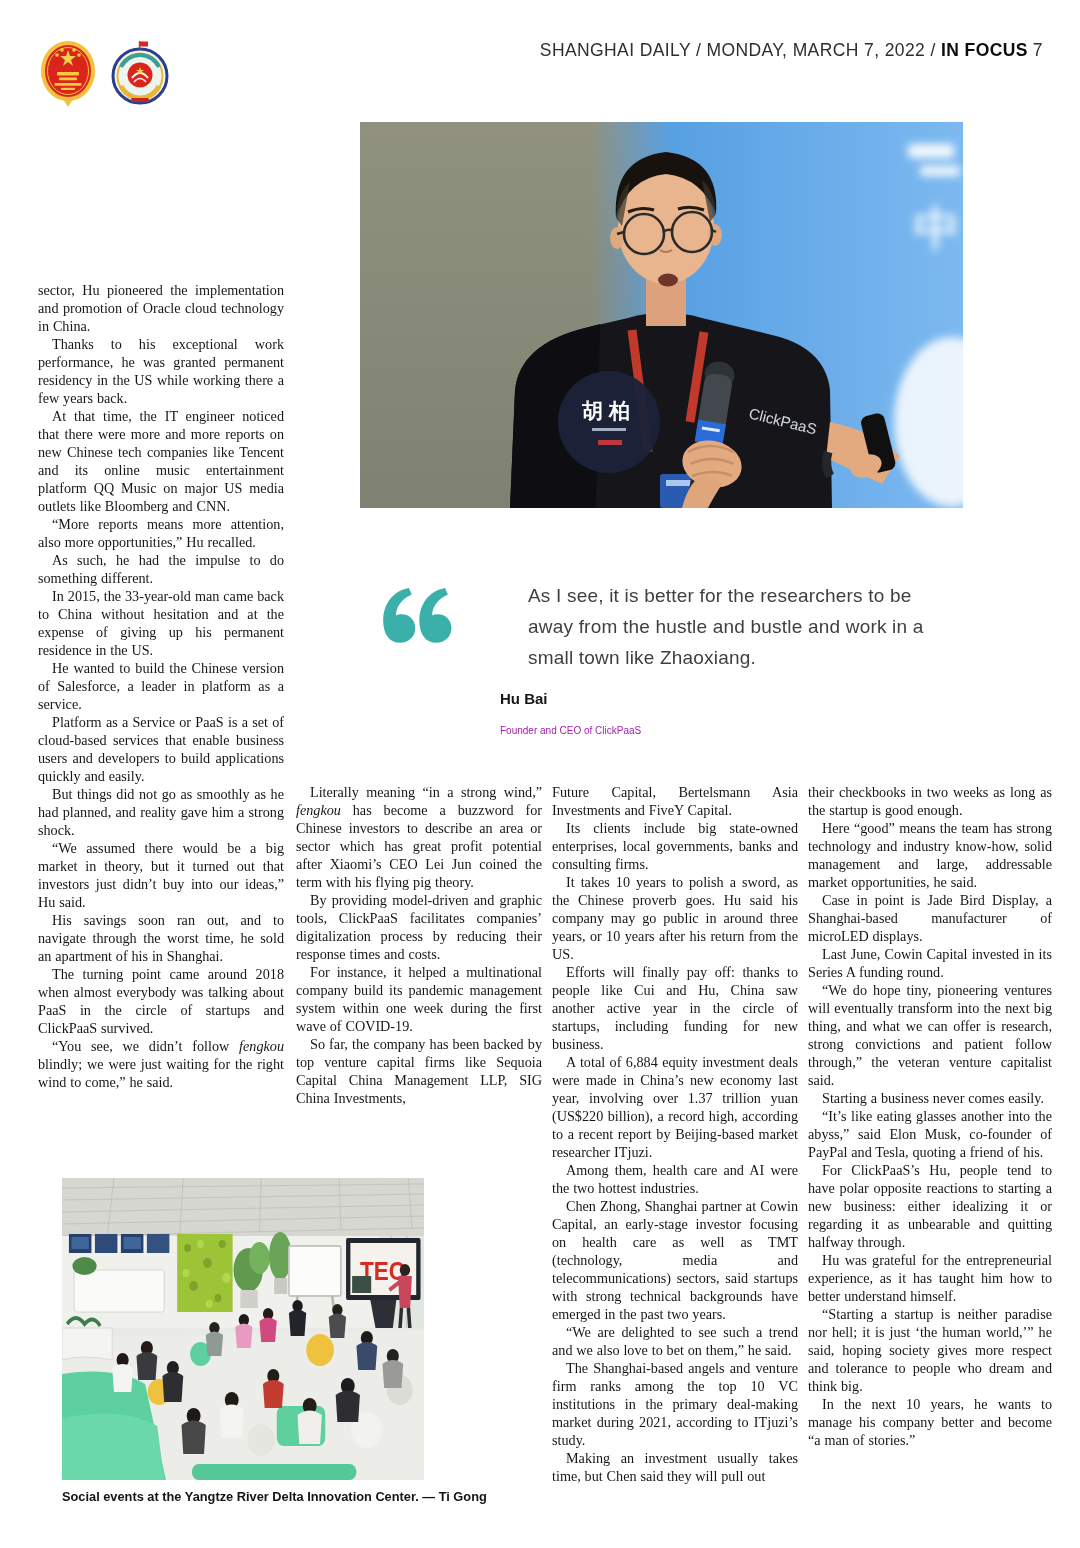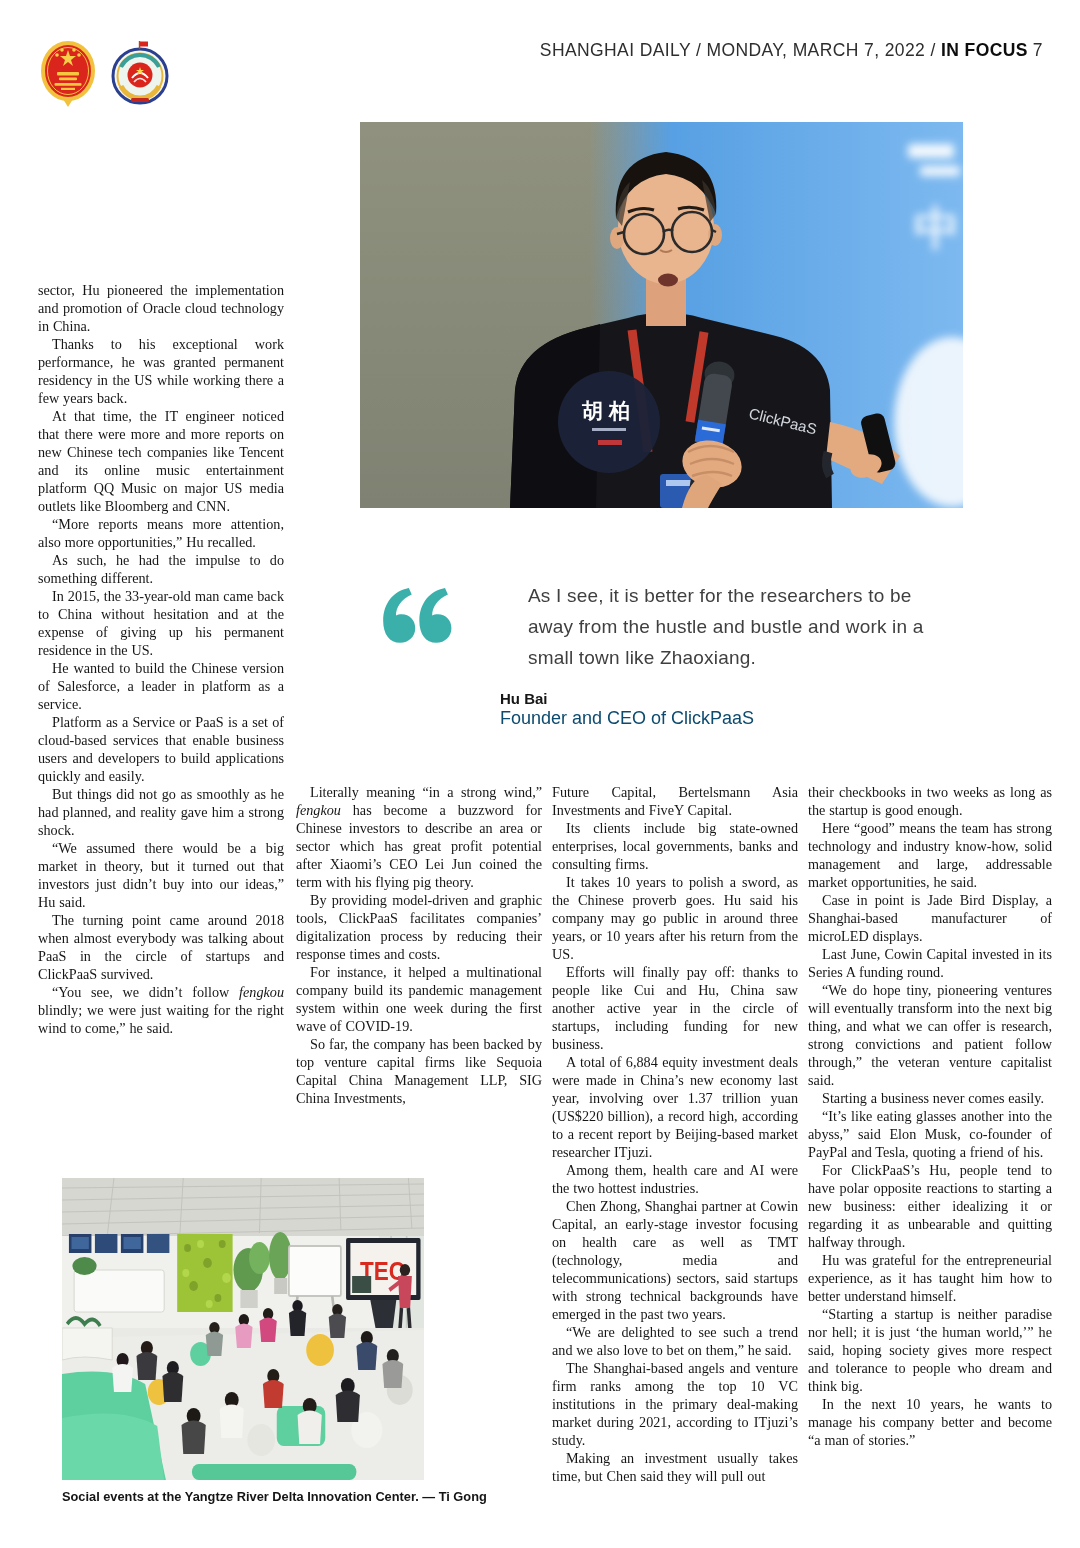--- a/index.html
+++ b/index.html
@@ -20,21 +20,21 @@
   .photo-secondary { position:absolute; left:62px; top:1178px; width:362px; height:302px;text-align:center; }
   .photo-main svg, .photo-secondary svg { display:block; width:100%; height:100%; }
 
   
   .quote-mark { position:absolute; left:382px; top:588px; width:70px; height:72px; }
   .quote-text { position:absolute; left:500px; top:580px; width:424px;
                 font-family:"Liberation Sans", sans-serif; font-size:19px; line-height:31px;
                 color:#3f3f3f; letter-spacing:.2px;margin-left:28px; }
   .quote-attrib { position:absolute; left:500px; top:690px; font-family:"Liberation Sans", sans-serif; }
   .quote-author { font-weight:700; font-size:15px; color:#161616; }
-  .quote-role { font-size:18px; color:#0c4a6e; margin-top:1px; }
+  .quote-role { font-size:10px; color:#a21caf; margin-top:18px; }
 
   
   .col { position:absolute; width:246px; font-size:14.2px; line-height:18px; color:#161616;
          text-align:justify; hyphens:auto; -webkit-hyphens:auto; word-spacing:.3px; }
   .col p { text-align:justify; }
   .col p.ind { text-indent:14px; }
   #col-0 { left:38px;  top:281px; }
   #col-1 { left:296px; top:783px; }
   #col-2 { left:552px; top:783px; }
   #col-3 { left:808px; top:783px; width:244px; }
@@ -177,20 +177,21 @@
       <p>sector, Hu pioneered the implementation and promotion of Oracle cloud technology in China.</p>
       <p class="ind">Thanks to his exceptional work performance, he was granted permanent residency in the US while working there a few years back.</p>
       <p class="ind">At that time, the IT engineer noticed that there were more and more reports on new Chinese tech companies like Tencent and its online music entertainment platform QQ Music on major US media outlets like Bloomberg and CNN.</p>
       <p class="ind">“More reports means more attention, also more opportunities,” Hu recalled.</p>
       <p class="ind">As such, he had the impulse to do something different.</p>
       <p class="ind">In 2015, the 33-year-old man came back to China without hesitation and at the expense of giving up his permanent residence in the US.</p>
       <p class="ind">He wanted to build the Chinese version of Salesforce, a leader in platform as a service.</p>
       <p class="ind">Platform as a Service or PaaS is a set of cloud-based services that enable business users and developers to build applications quickly and easily.</p>
       <p class="ind">But things did not go as smoothly as he had planned, and reality gave him a strong shock.</p>
       <p class="ind">“We assumed there would be a big market in theory, but it turned out that investors just didn’t buy into our ideas,” Hu said.</p>
+      <p class="ind">His savings soon ran out, and to navigate through the worst time, he sold an apartment of his in Shanghai.</p>
       <p class="ind">The turning point came around 2018 when almost everybody was talking about PaaS in the circle of startups and ClickPaaS survived.</p>
       <p class="ind">“You see, we didn’t follow <i>fengkou</i> blindly; we were just waiting for the right wind to come,” he said.</p>
     </div>
   <div class="col" id="col-1">
       <p class="ind">Literally meaning “in a strong wind,” <i>fengkou</i> has become a buzzword for Chinese investors to describe an area or sector which has great profit potential after Xiaomi’s CEO Lei Jun coined the term with his flying pig theory.</p>
       <p class="ind">By providing model-driven and graphic tools, ClickPaaS facilitates companies’ digitalization process by reducing their response times and costs.</p>
       <p class="ind">For instance, it helped a multinational company build its pandemic management system within one week during the first wave of COVID-19.</p>
       <p class="ind">So far, the company has been backed by top venture capital firms like Sequoia Capital China Management LLP, SIG China Investments,</p>
     </div>
   <div class="col" id="col-2">

